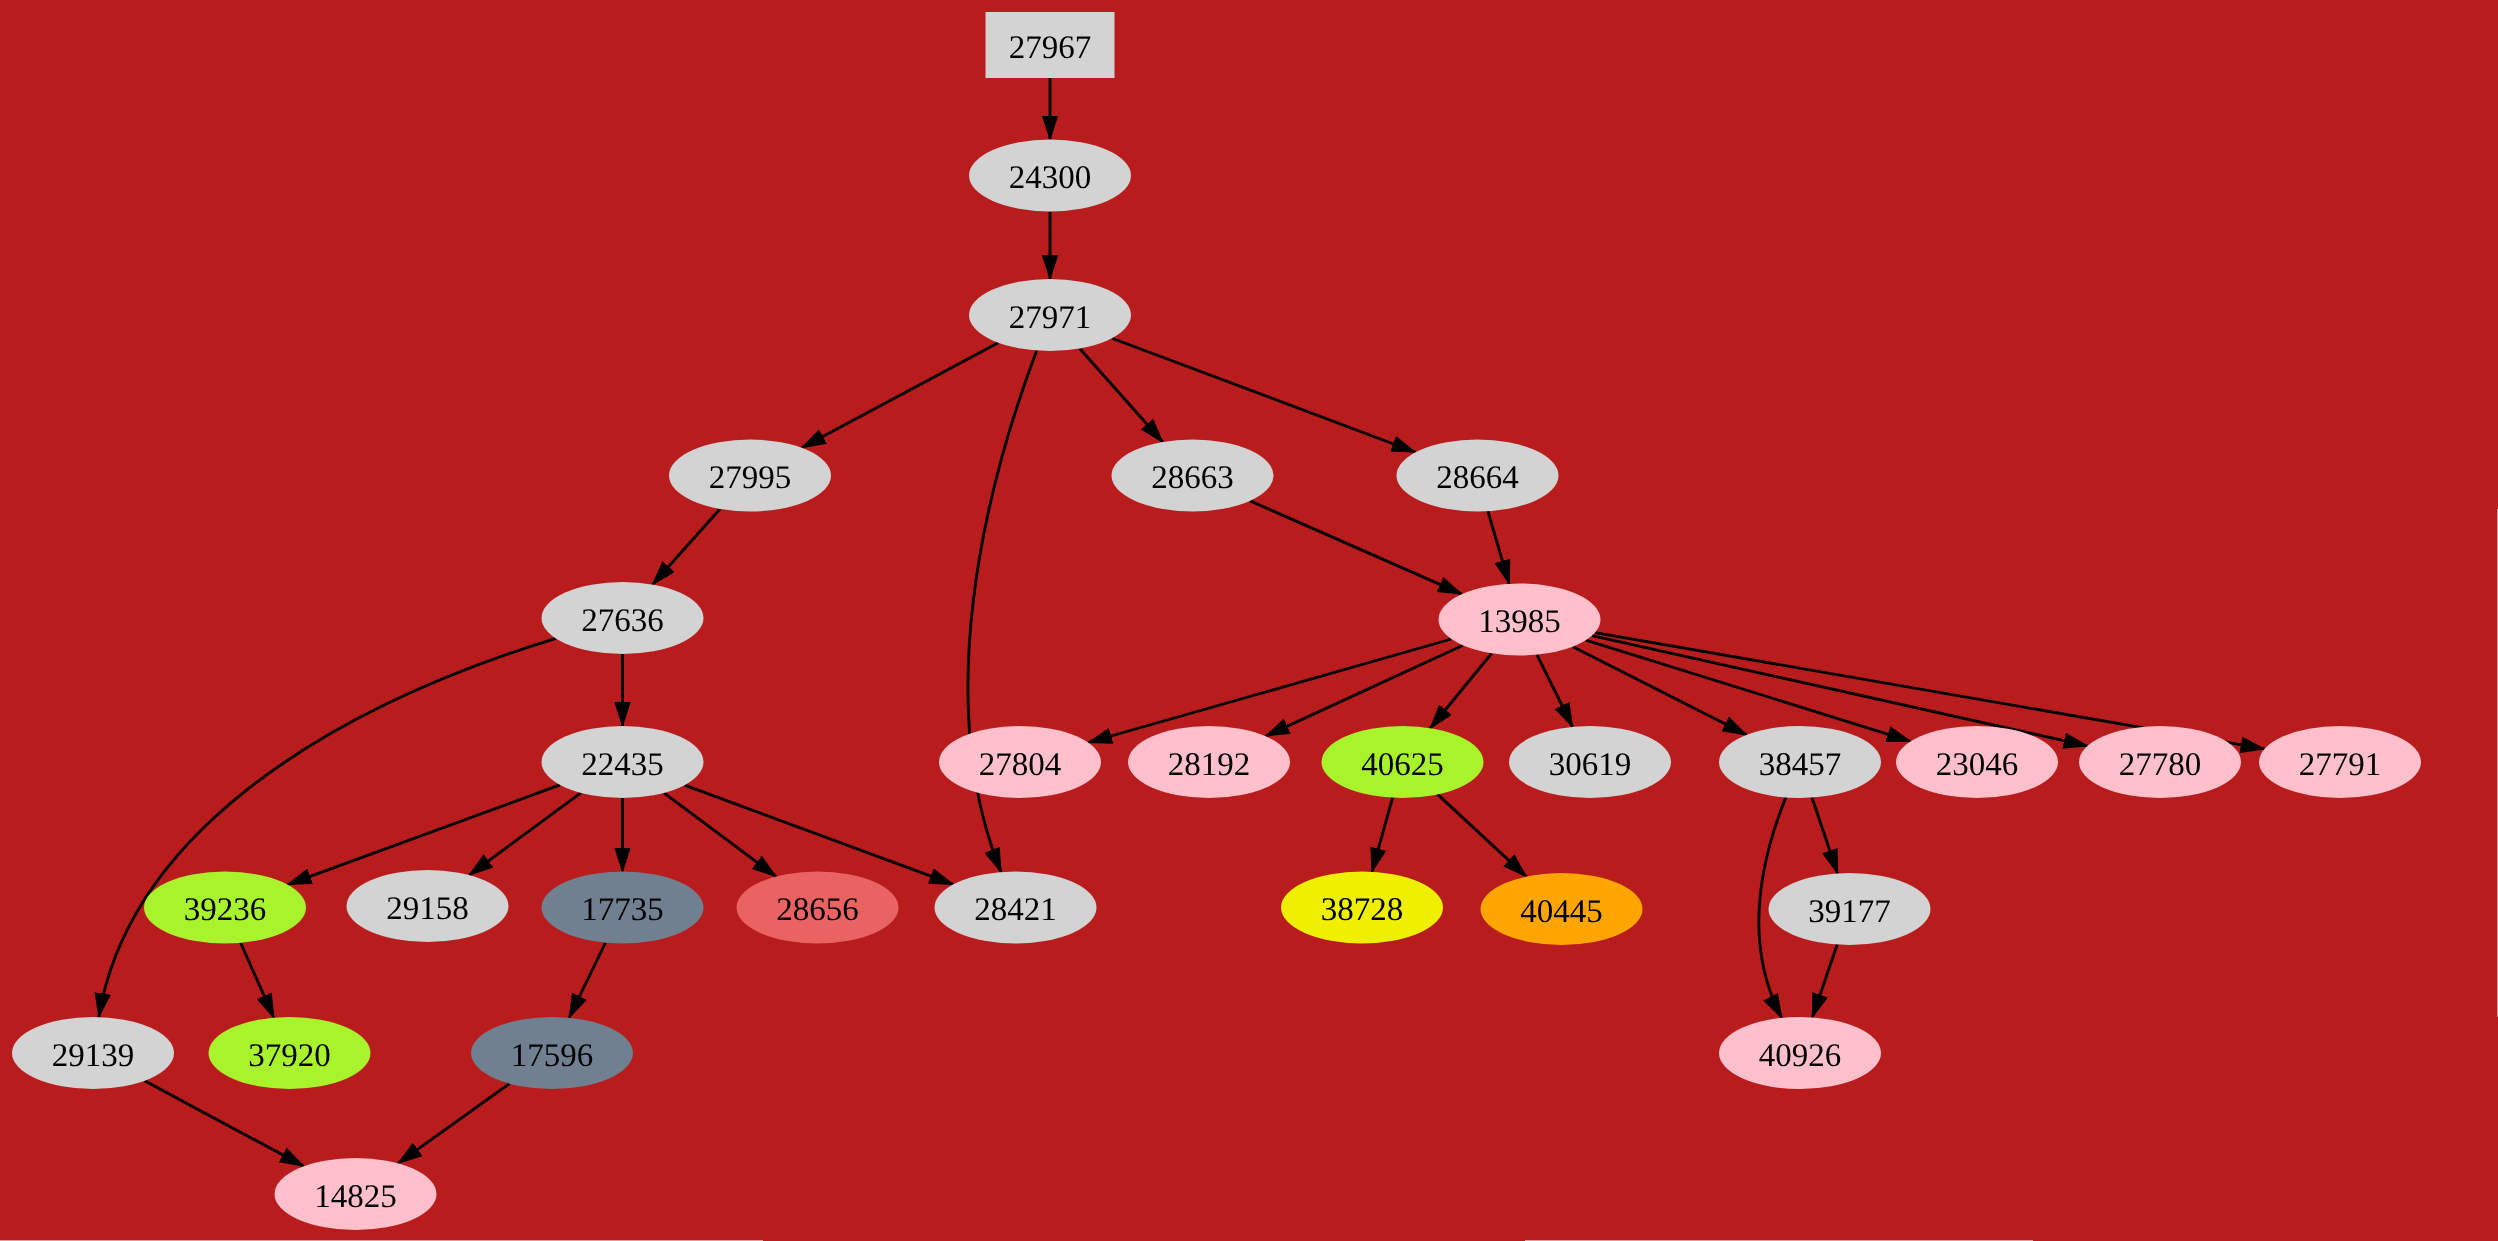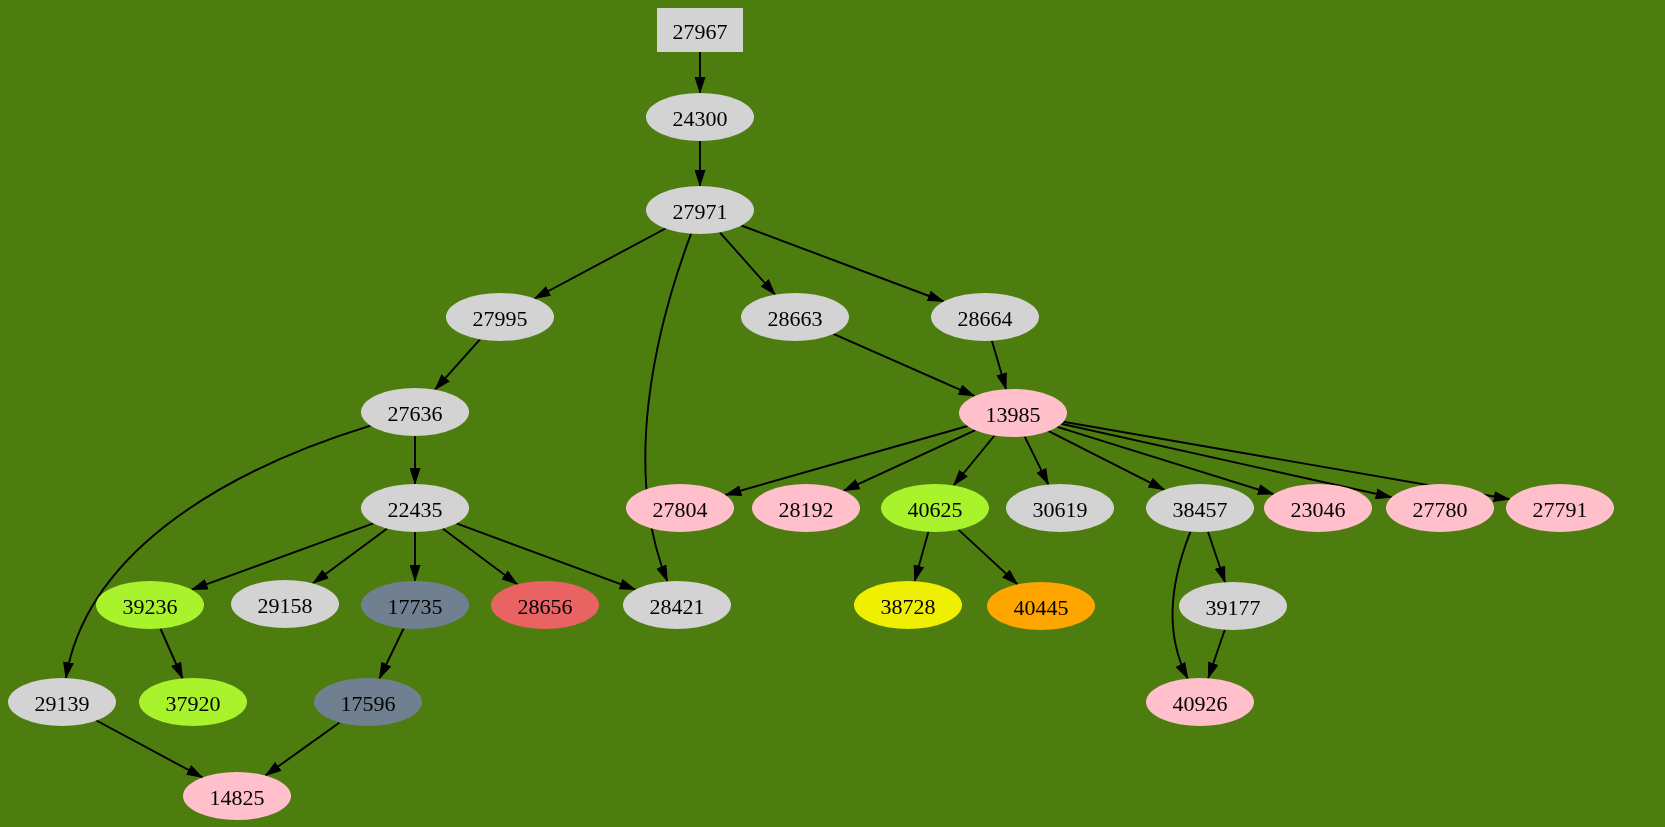--- a/index.html
+++ b/index.html
@@ -4,21 +4,21 @@
 <style>
   html, body {
     margin: 0;
     padding: 0;
     background: #ffffff;
   }
   .canvas {
     width: 1665px;
     height: 827px;
     position: relative;
-    background: #4d7c0f;
+    background: #b91c1c;
     overflow: hidden;
   }
   svg {
     display: block;
   }
   .edge-path {
     fill: none;
   }
   .node-label {
     font-family: "Liberation Serif", "DejaVu Serif", serif;

